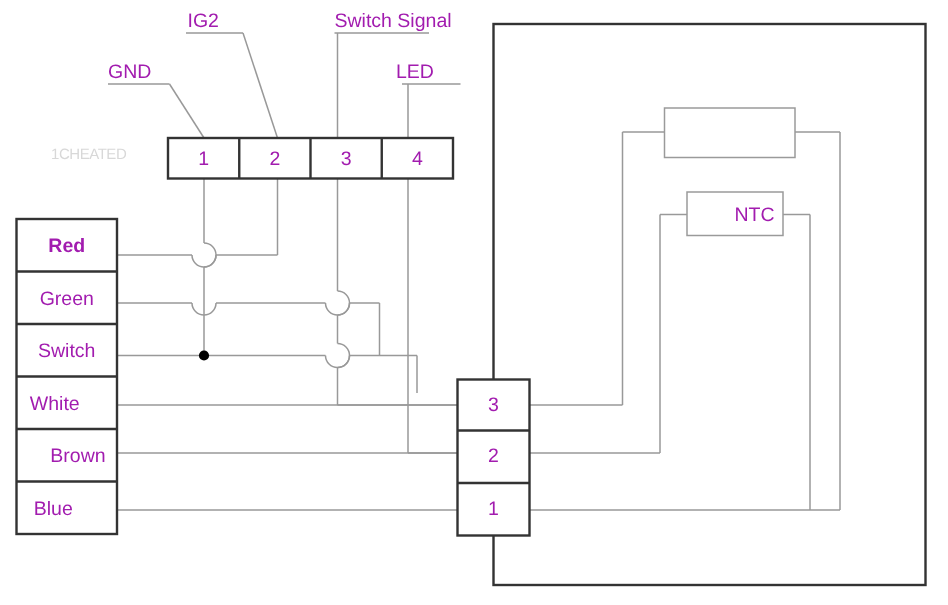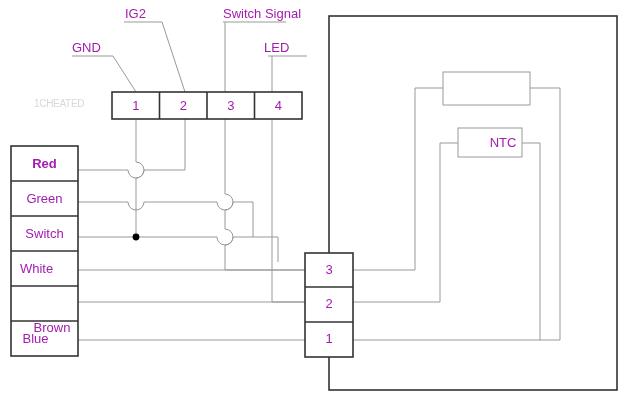--- a/index.html
+++ b/index.html
@@ -166,21 +166,21 @@
 
   <div class="lbl lbl-center pinnum" style="left:112px; top:99px; width:47.5px;">1</div>
   <div class="lbl lbl-center pinnum" style="left:159.5px; top:99px; width:47.5px;">2</div>
   <div class="lbl lbl-center pinnum" style="left:207px; top:99px; width:47.5px;">3</div>
   <div class="lbl lbl-center pinnum" style="left:254.5px; top:99px; width:47.5px;">4</div>
 
   <div class="lbl lbl-center boxtext" style="left:11px; top:157px; width:67px;font-weight:bold;">Red</div>
   <div class="lbl lbl-center boxtext" style="left:11px; top:192px; width:67px;">Green</div>
   <div class="lbl lbl-center boxtext" style="left:11px; top:227px; width:67px;">Switch</div>
   <div class="lbl lbl-center boxtext" style="left:11px; top:262px; width:51px;">White</div>
-  <div class="lbl lbl-center boxtext" style="left:11px; top:297px; width:82px;margin-top:24px;">Brown</div>
+  <div class="lbl lbl-center boxtext" style="left:11px; top:297px; width:82px;">Brown</div>
   <div class="lbl lbl-center boxtext" style="left:2px; top:332px; width:67px;">Blue</div>
 
   <div class="lbl lbl-center pinnum" style="left:305px; top:263px; width:48px;">3</div>
   <div class="lbl lbl-center pinnum" style="left:305px; top:297px; width:48px;">2</div>
   <div class="lbl lbl-center pinnum" style="left:305px; top:332px; width:48px;">1</div>
 
 
 
   <div class="lbl lbl-center boxtext" style="left:471px; top:136px; width:64px;">NTC</div>
 

